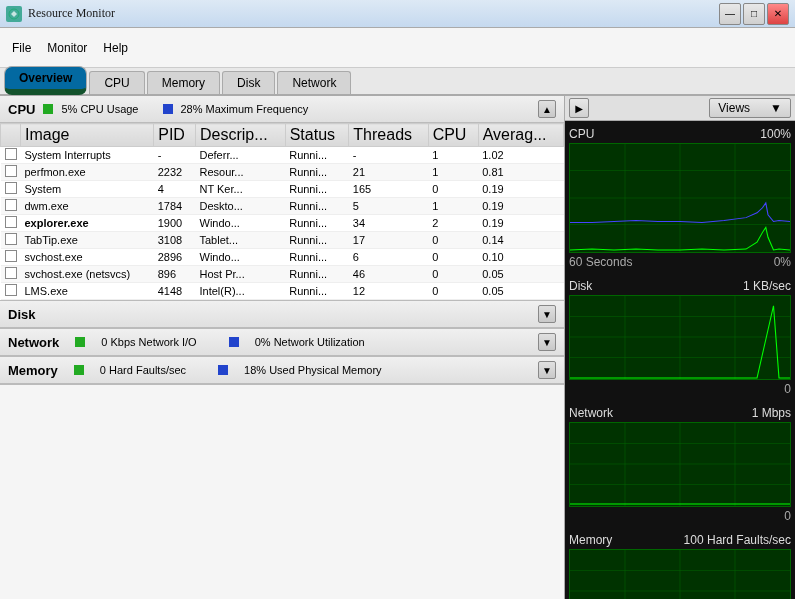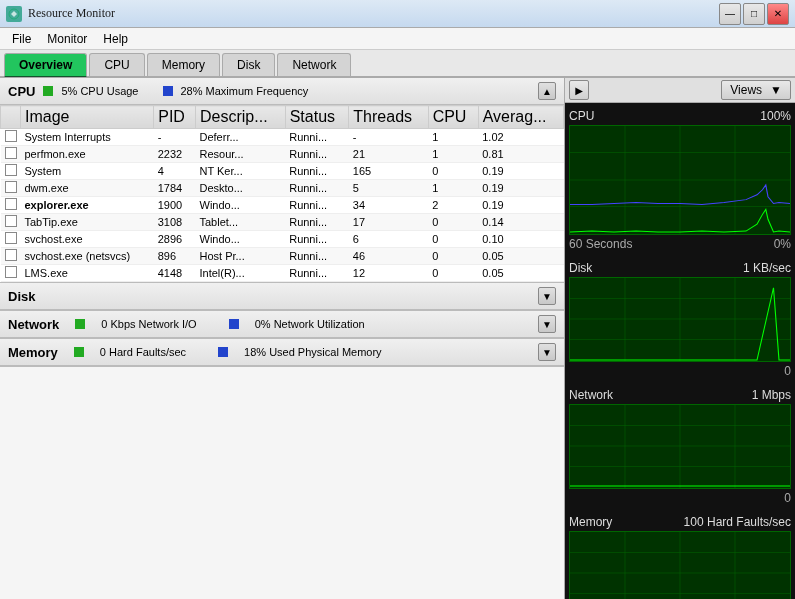--- a/index.html
+++ b/index.html
@@ -16,21 +16,21 @@
     }
     .title-bar-icon { width: 16px; height: 16px; background: #4a9; border-radius: 2px; display: flex; align-items: center; justify-content: center; font-size: 9px; color: white; }
     .title-bar-text { font-size: 12px; color: #1a1a1a; flex: 1; font-family: Liberation Serif, serif; }
     .title-bar-buttons { display: flex; gap: 2px; }
     .title-btn { width: 22px; height: 22px; border: 1px solid #888; background: linear-gradient(to bottom, #e8e8e8, #d0d0d0); display: flex; align-items: center; justify-content: center; cursor: pointer; font-size: 10px; border-radius: 2px; }
     .title-btn.close { background: linear-gradient(to bottom, #f88, #d44); }
 
     .menu-bar {
       background: #f5f5f5;
       border-bottom: 1px solid #ccc;
-      height: 22px;
+      height: 40px;
       display: flex;
       align-items: center;
       padding: 4px 4px;
     }
     .menu-item { padding: 2px 8px; cursor: pointer; font-size: 12px; }
 
     .tab-bar {
       background: #e8e8e8;
       border-bottom: 2px solid #aaa;
       height: 28px;
@@ -42,24 +42,25 @@
       padding: 4px 14px;
       border: 1px solid #aaa;
       border-bottom: none;
       background: #d4d4d4;
       cursor: pointer;
       margin-right: 2px;
       border-radius: 3px 3px 0 0;
       font-size: 12px;
     }
     .tab.active {
-      background: #22c55e;
-      border-bottom: 1px solid #14532d;
+      background: #0369a1;
+      border-bottom: 6px solid #14532d;
       font-weight: bold;
       margin-bottom: -1px;
+      border-radius: 8px;
     }
 
     .main-content {
       display: flex;
       height: calc(599px - 28px - 22px - 28px);
       background: #f5f5f5;
     }
 
     .left-panel {
       flex: 0 0 565px;
@@ -118,21 +119,21 @@
 
     .right-header {
       display: flex;
       align-items: center;
       background: #e0e0e0;
       border-bottom: 1px solid #aaa;
       padding: 2px 4px;
       gap: 4px;
     }
     .expand-btn { width: 20px; height: 20px; background: linear-gradient(to bottom, #e8e8e8, #d0d0d0); border: 1px solid #888; display: flex; align-items: center; justify-content: center; font-size: 10px; cursor: pointer; border-radius: 2px; }
-    .views-btn { padding: 2px 8px; background: linear-gradient(to bottom, #e8e8e8, #d0d0d0); border: 1px solid #888; cursor: pointer; font-size: 11px; border-radius: 2px; display: flex; align-items: center; gap: 8px; margin-left: auto; }
+    .views-btn { padding: 2px 8px; background: linear-gradient(to bottom, #e8e8e8, #d0d0d0); border: 1px solid #888; cursor: pointer; font-size: 11px; border-radius: 2px; display: flex; align-items: center; gap: 20px; margin-left: auto; }
 
     .graph-container { flex: 1; overflow-y: auto; background: #111; }
     .graph-section { padding: 4px 4px 0 4px; }
     .graph-label-row { display: flex; justify-content: space-between; color: #ddd; font-size: 11px; padding: 2px 0; }
     .graph-canvas { background: #003300; border: 1px solid #006600; width: 100%; height: 110px; position: relative; overflow: hidden; margin-bottom: 2px; }
     .graph-canvas.small { height: 85px; }
 
     .bottom-label-row { display: flex; justify-content: space-between; color: #aaa; font-size: 10px; padding: 0 0 4px 0; }
 
     svg.graph { width: 100%; height: 100%; }

